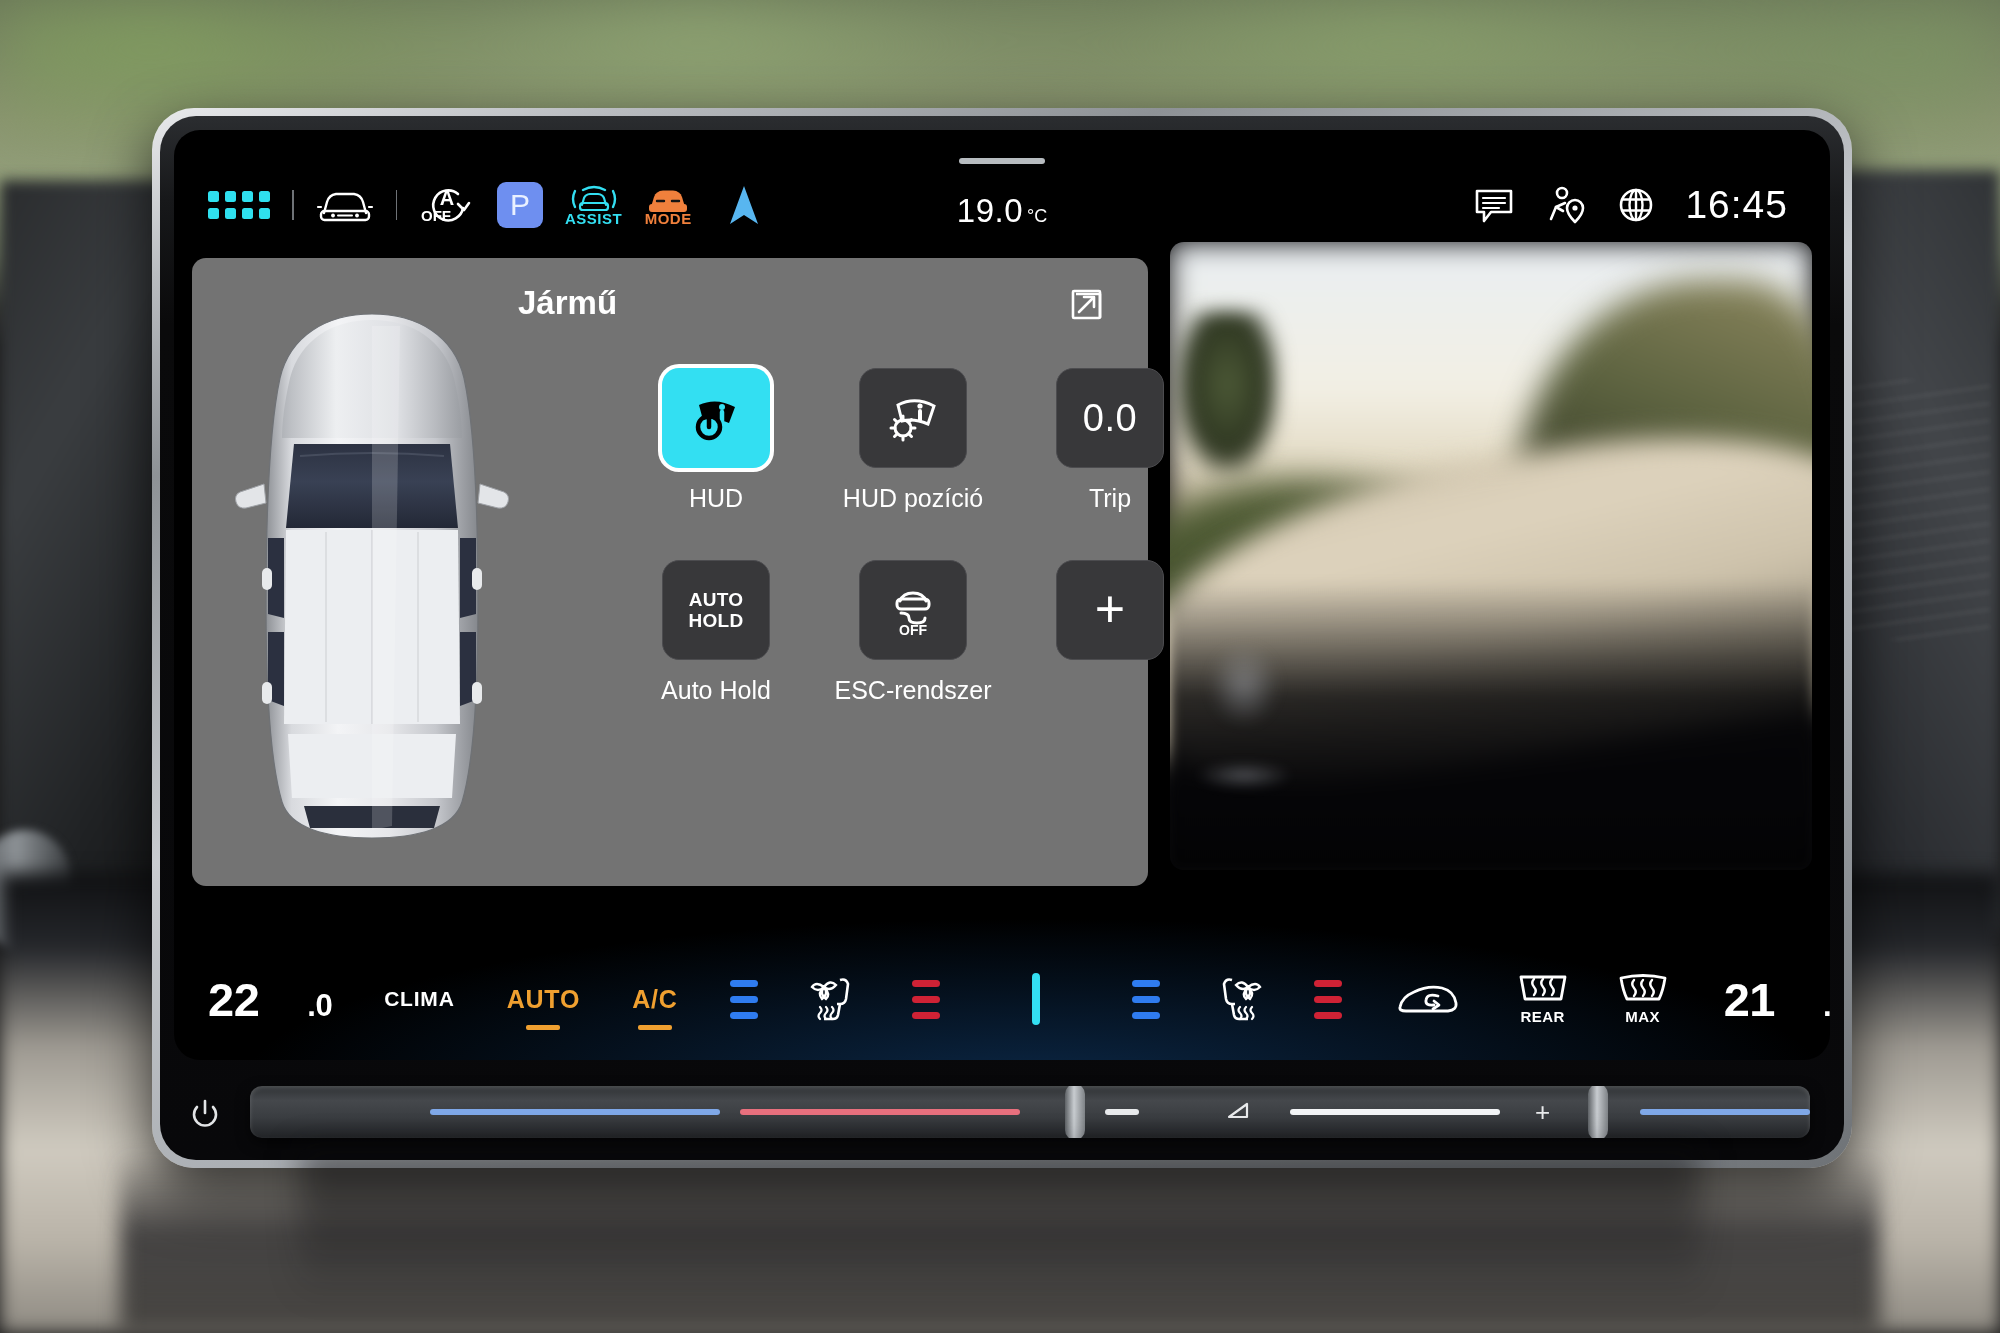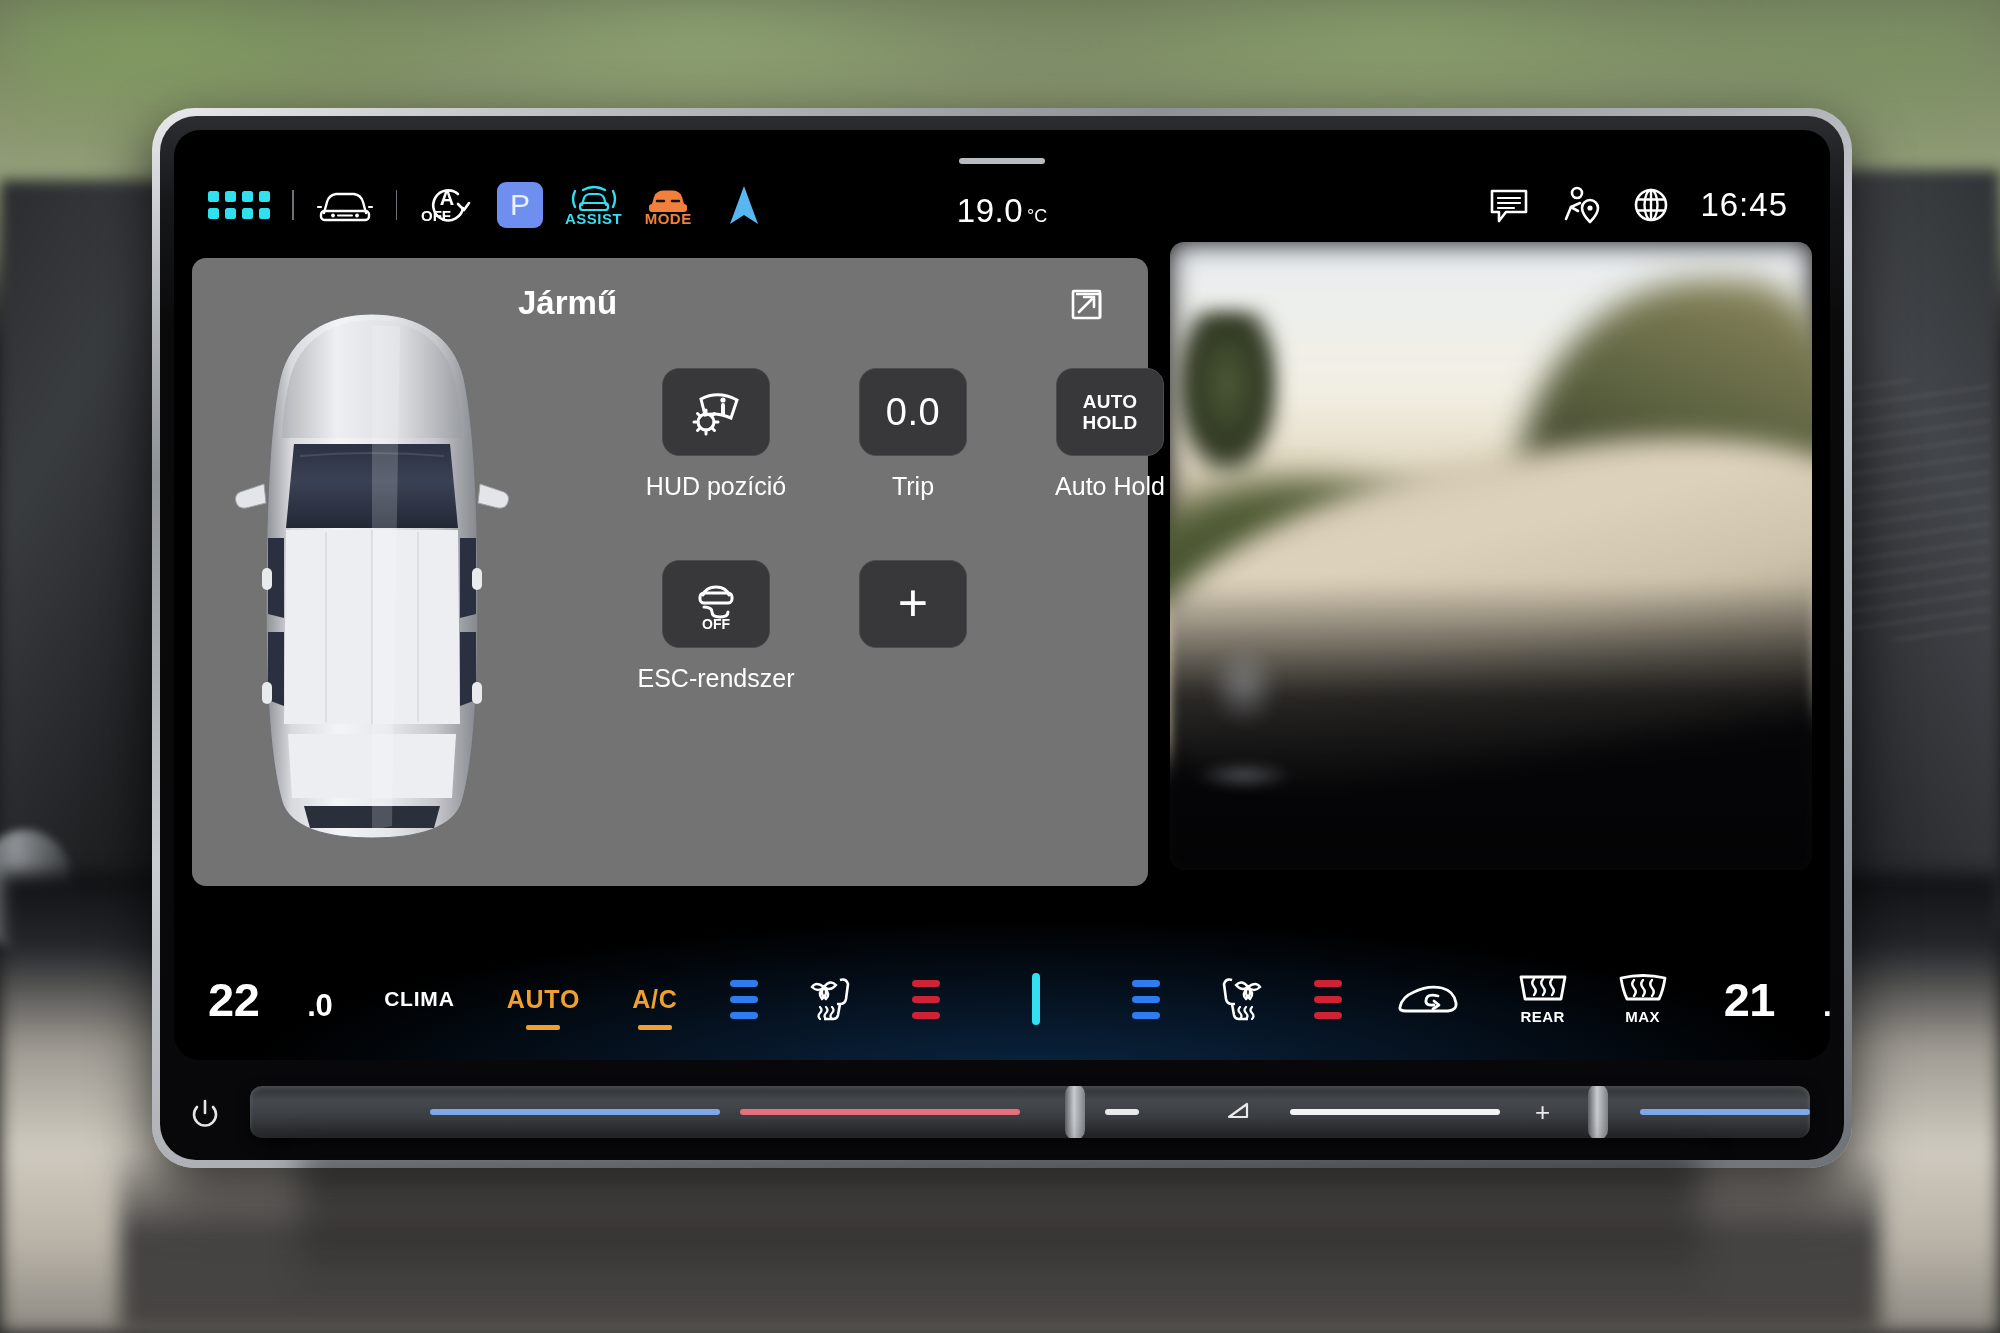--- a/index.html
+++ b/index.html
@@ -119,21 +119,21 @@
     background: #6e8ff0;
     display: flex; align-items: center; justify-content: center;
     color: #e9f0ff; font-size: 30px; font-weight: 500; line-height: 1;
   }
 
   .lbl-under { font-size: 15px; font-weight: 700; letter-spacing: .5px; line-height: 1; margin-top: -2px; }
   .ico-col { display: flex; flex-direction: column; align-items: center; }
 
   .temp-out { color: #fff; font-size: 33px; font-weight: 400; letter-spacing: .5px; }
   .temp-unit { color: #fff; font-size: 18px; margin-left: 4px; }
-  .clock { color: #fff; font-size: 33px; letter-spacing: 1px; }
+  .clock { color: #fff; font-size: 39px; letter-spacing: 1px; }
 
   
   .content { position: absolute; left: 0; top: 112px; width: 100%; height: 690px; }
 
   
   .veh-card {
     position: absolute; left: 18px; top: 16px;
     width: 956px; height: 628px;
     background: #737373;
     border-radius: 14px;
@@ -152,21 +152,21 @@
   
   .tiles {
     position: absolute; left: 450px; top: 110px;
     display: grid;
     grid-template-columns: repeat(3, 148px);
     grid-template-rows: repeat(2, 192px);
     column-gap: 49px;
   }
   .tile-wrap { display: flex; flex-direction: column; align-items: center; }
   .tile {
-    width: 108px; height: 88px; border-radius: 17px;
+    width: 108px; height: 100px; border-radius: 17px;
     background: #38383a;
     display: flex; align-items: center; justify-content: center;
     cursor: pointer;
     border: 1px solid #4c4c4f;
   }
   .tile.active {
     background: #33dff2;
     border: none;
     box-shadow: 0 0 0 4px #fff;
   }
@@ -472,20 +472,32 @@
 
               <path d="M66 428 L234 428 L230 492 L70 492 Z" fill="#eceef1"></path>
               <path d="M82 500 L218 500 L212 522 L88 522 Z" fill="#2a2f3c"></path>
 
               <path d="M150 20 L178 20 L170 520 L150 524 Z" fill="#ffffff" opacity=".18"></path>
             </svg>
           </div>
 
           <div class="tiles">
 
+            <div class="tile-wrap">
+              <div class="tile active">
+                <svg width="62" height="62" viewBox="0 0 62 62">
+                  <path d="M14 18 Q31 10 50 20 L44 36 Q30 30 18 33 Z" fill="#000"></path>
+                  <circle cx="37" cy="20" r="3" fill="#33dff2"></circle>
+                  <path d="M37 25 L37 34" stroke="#33dff2" stroke-width="4.5" stroke-linecap="round"></path>
+                  <circle cx="24" cy="40" r="11" fill="none" stroke="#000" stroke-width="4.5"></circle>
+                  <path d="M24 27 L24 40" stroke="#000" stroke-width="4.5" stroke-linecap="round"></path>
+                </svg>
+              </div>
+              <div class="tile-label">HUD</div>
+            </div>
 
             <div class="tile-wrap">
               <div class="tile">
                 <svg width="62" height="62" viewBox="0 0 62 62">
                   <path d="M16 18 Q33 9 52 19 L46 37 Q32 31 20 34 Z" fill="none" stroke="#fff" stroke-width="3"></path>
                   <circle cx="38" cy="19" r="2.6" fill="#fff"></circle>
                   <path d="M38 24 L38 33" stroke="#fff" stroke-width="4" stroke-linecap="round"></path>
                   <circle cx="21" cy="41" r="8" fill="none" stroke="#fff" stroke-width="3"></circle>
                   <g stroke="#fff" stroke-width="3" stroke-linecap="round">
                     <path d="M21 29 L21 33"></path>

